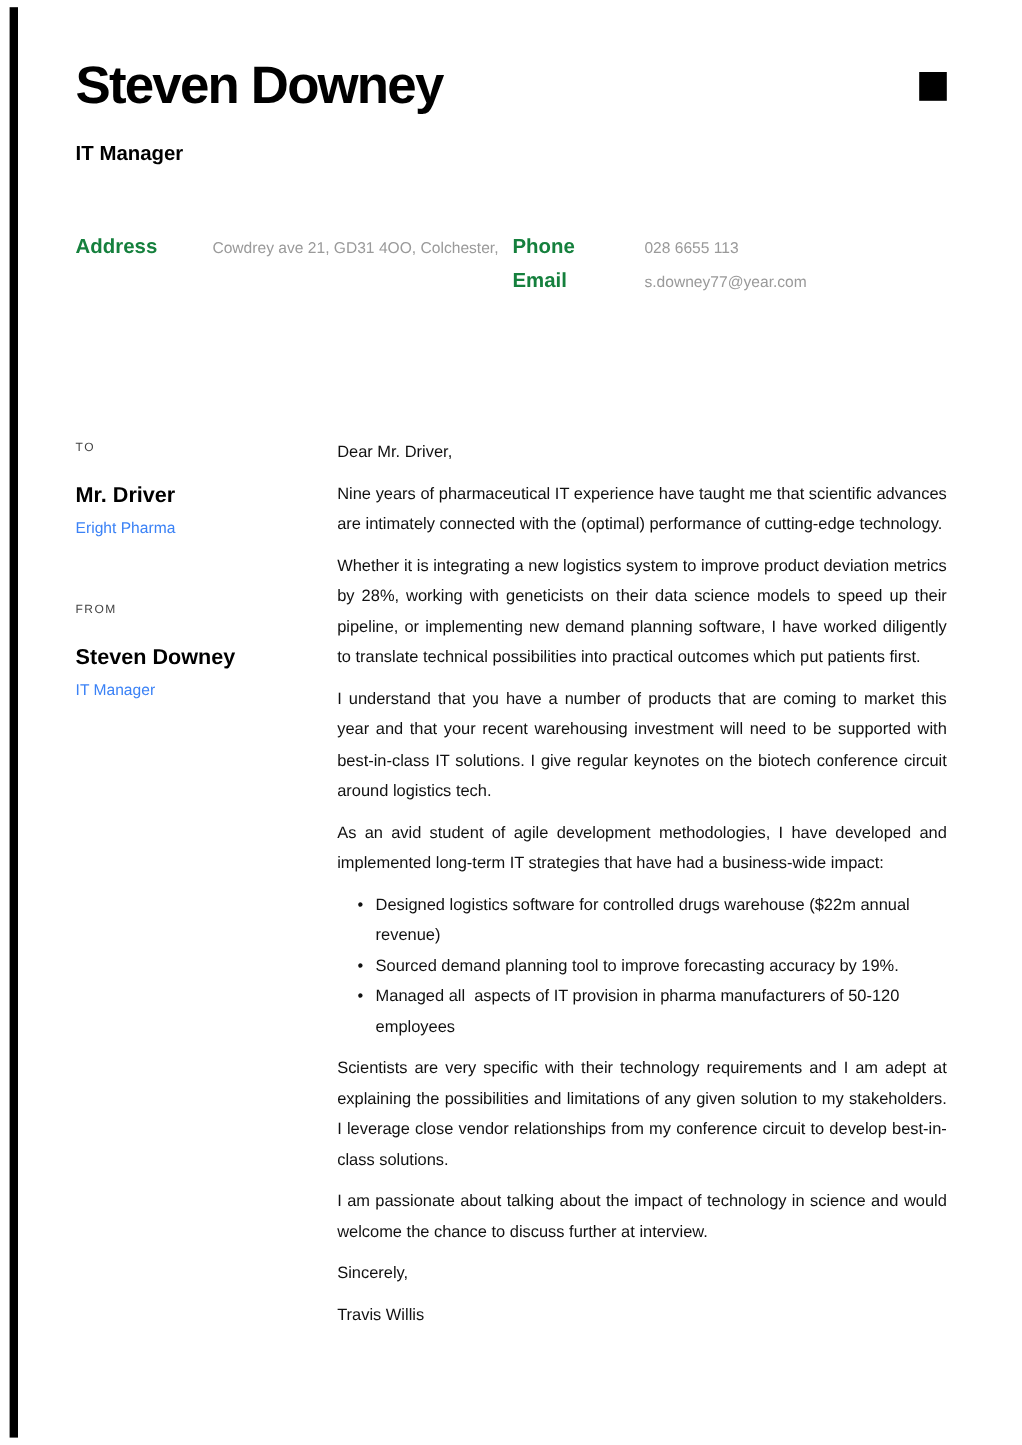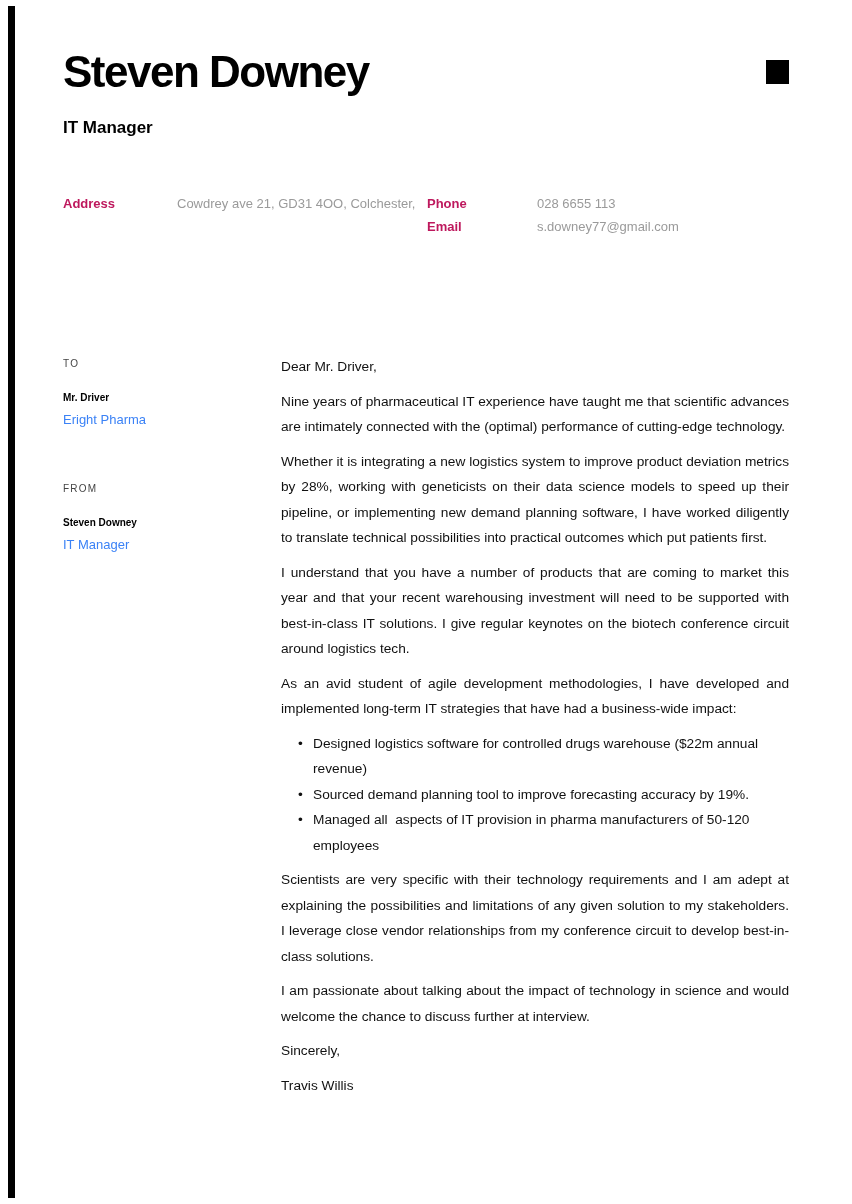--- a/index.html
+++ b/index.html
@@ -36,35 +36,35 @@
     font-size: 17px; font-weight: 700; color: #000;
   }
 
   .contact-grid {
     margin-top: 58px;
     display: grid;
     grid-template-columns: 114px 250px 110px auto;
     row-gap: 8px;
     align-items: baseline;
   }
-  .contact-grid .label { font-size: 13px; font-weight: 700; color: #be185d; }
+  .contact-grid .label { font-size: 17px; font-weight: 700; color: #15803d; }
   .contact-grid .value { font-size: 13px; color: #9a9a9a; }
 
   .main {
     margin-top: 120px;
     display: flex;
     align-items: flex-start;
   }
   .meta { width: 218px; flex: 0 0 218px; padding-top: 4px; }
   .meta-label {
     font-size: 10px; letter-spacing: 1.2px; color: #444;
     margin-bottom: 23px;
   }
   .meta-label.from { margin-top: 56px; }
-  .meta-name { font-size: 10px; font-weight: 700; color: #000; margin-bottom: 9px; }
+  .meta-name { font-size: 18px; font-weight: 700; color: #000; margin-bottom: 9px; }
   .meta-sub { font-size: 13px; color: #3b82f6; }
 
   .letter { flex: 1; min-width: 0; }
   .letter p {
     font-size: 13.7px; line-height: 25.5px; color: #111;
     text-align: justify;
     margin: 0 0 9px 0;
   }
   .letter p.no-justify { text-align: left; }
   .letter ul {
@@ -96,21 +96,21 @@
     <div class="job-title">IT Manager</div>
 
     <div class="contact-grid">
       <div class="label">Address</div>
       <div class="value">Cowdrey ave 21, GD31 4OO, Colchester,</div>
       <div class="label">Phone</div>
       <div class="value">028 6655 113</div>
       <div></div>
       <div></div>
       <div class="label">Email</div>
-      <div class="value">s.downey77@gmail.com</div>
+      <div class="value">s.downey77@year.com</div>
     </div>
 
     <div class="main">
 
       <aside class="meta">
         <div class="meta-label">TO</div>
         <div class="meta-name">Mr. Driver</div>
         <div class="meta-sub">Eright Pharma</div>
 
         <div class="meta-label from">FROM</div>

